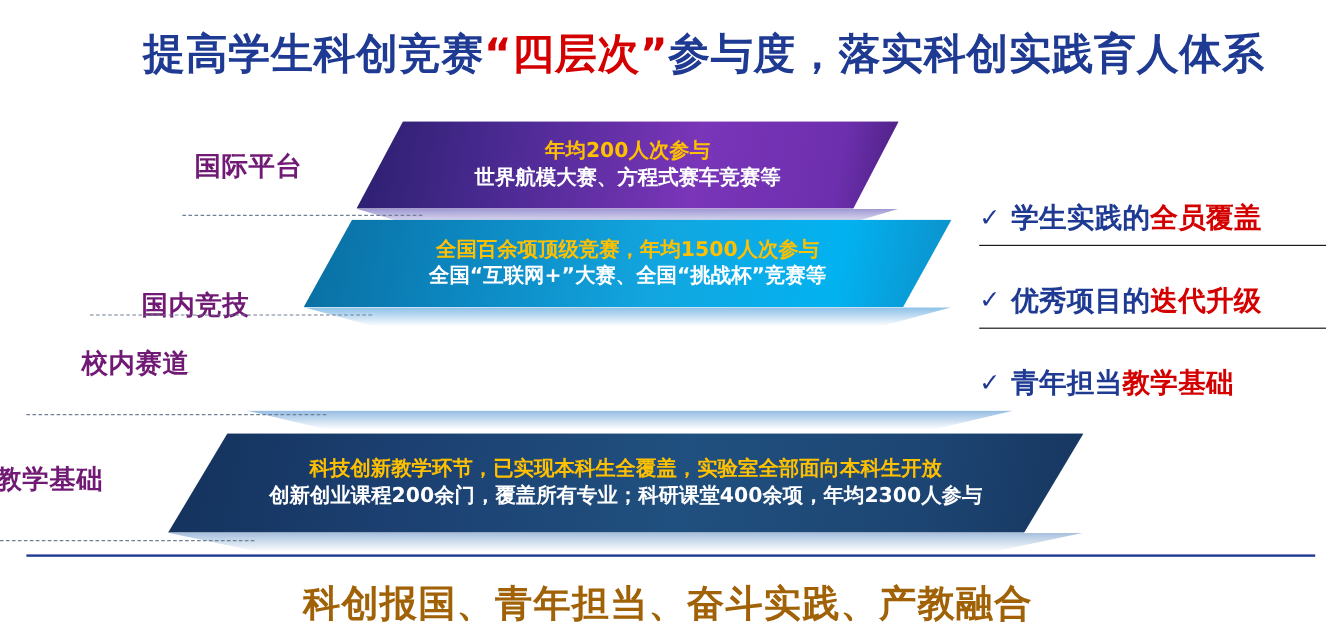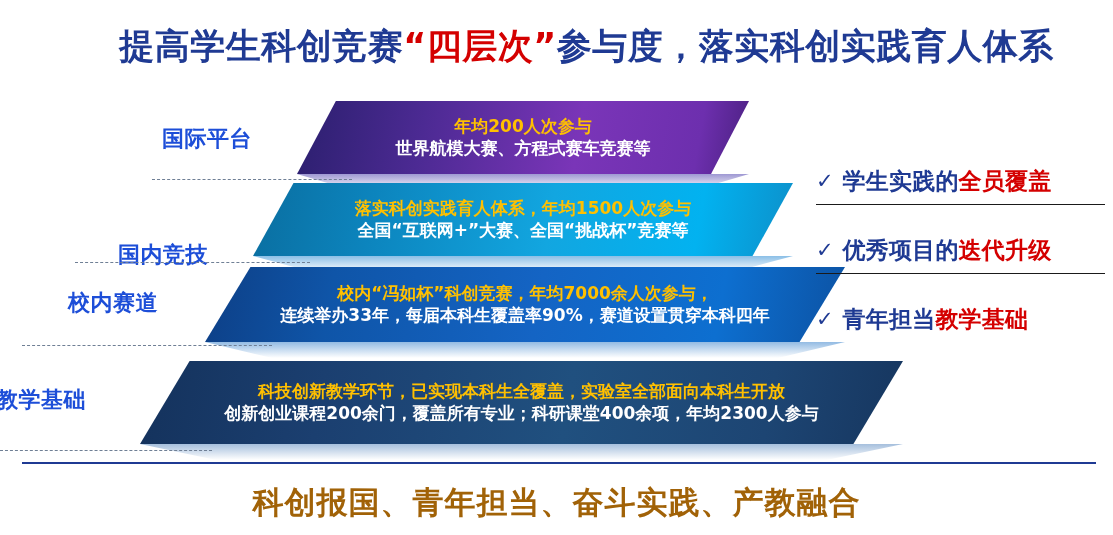--- a/index.html
+++ b/index.html
@@ -110,21 +110,21 @@
   #tier4-shadow {
     left: 140px; top: 444px; width: 763px; height: 16px;
     background: linear-gradient(180deg, rgba(150,180,215,0.85) 0%, rgba(255,255,255,0) 100%);
     clip-path: polygon(0% 0%, 100% 0%, 90% 100%, 10% 100%);
     position: absolute;
   }
 
   
   .tier-label {
     position: absolute;
-    color: #1d4ed8;
+    color: #701a75;
     font-weight: bold;
     font-size: 22px;
     white-space: nowrap;
     letter-spacing: 0.5px;
   }
   #label1 { left: 162px; top: 124px; }
   #label2 { left: 118px; top: 206px; margin-top: 34px; }
   #label3 { left: 68px;  top: 288px; }
   #label4 { left: -4px;  top: 385px; }
 
@@ -203,31 +203,27 @@
 
   <div id="tier1" class="tier">
     <div class="line1">年均200人次参与</div>
     <div class="line2">世界航模大赛、方程式赛车竞赛等</div>
   </div>
   <div id="tier1-shadow"></div>
   <div id="label1" class="tier-label">国际平台</div>
   <div id="div1" class="divider"></div>
 
   <div id="tier2" class="tier">
-    <div class="line1">落实科创实践育人体系，年均1500人次参与</div>
+    <div class="line1">全国百余项顶级竞赛，年均1500人次参与</div>
     <div class="line2">全国“互联网+”大赛、全国“挑战杯”竞赛等</div>
   </div>
   <div id="tier2-shadow"></div>
   <div id="label2" class="tier-label">国内竞技</div>
   <div id="div2" class="divider"></div>
 
-  <div id="tier3" class="tier">
-    <div class="line1">校内“冯如杯”科创竞赛，年均7000余人次参与，</div>
-    <div class="line2">连续举办33年，每届本科生覆盖率90%，赛道设置贯穿本科四年</div>
-  </div>
   <div id="tier3-shadow"></div>
   <div id="label3" class="tier-label">校内赛道</div>
   <div id="div3" class="divider"></div>
 
   <div id="tier4" class="tier">
     <div class="line1">科技创新教学环节，已实现本科生全覆盖，实验室全部面向本科生开放</div>
     <div class="line2">创新创业课程200余门，覆盖所有专业；科研课堂400余项，年均2300人参与</div>
   </div>
   <div id="tier4-shadow"></div>
   <div id="label4" class="tier-label">教学基础</div>

